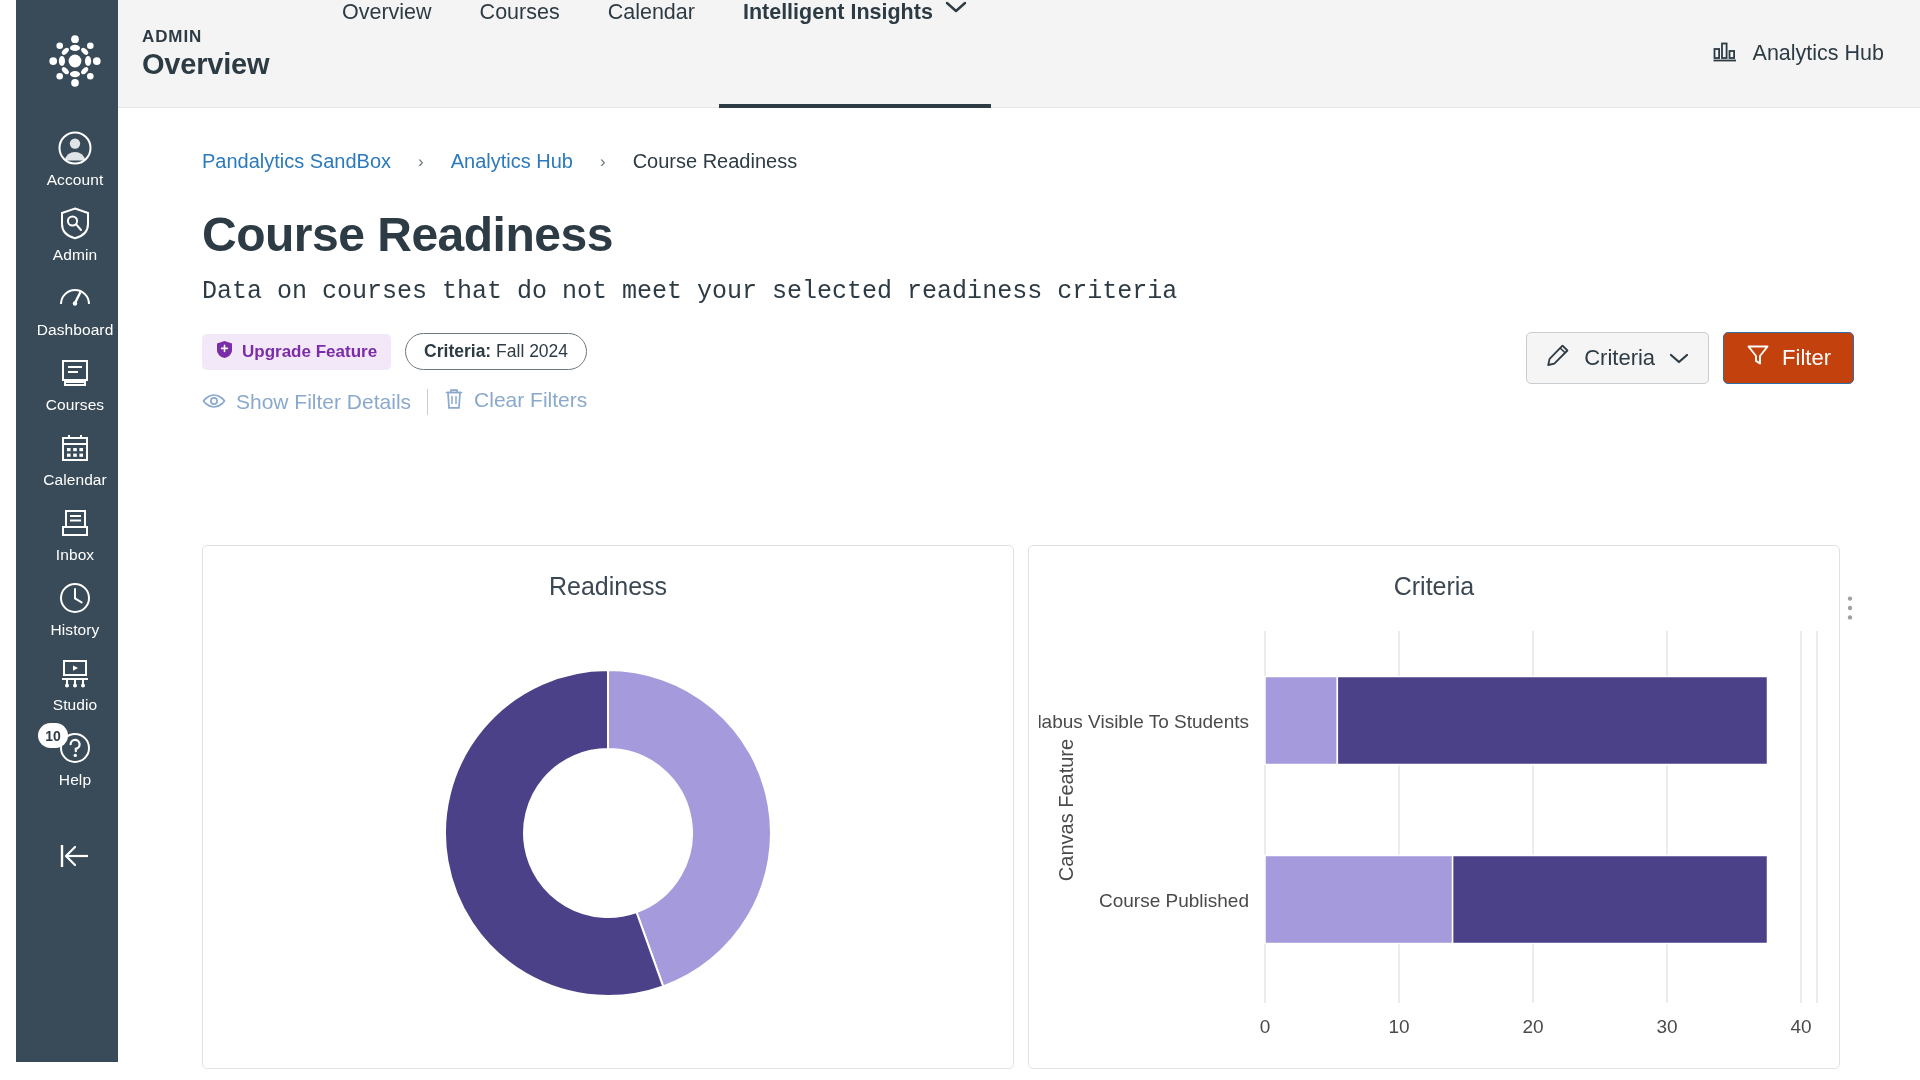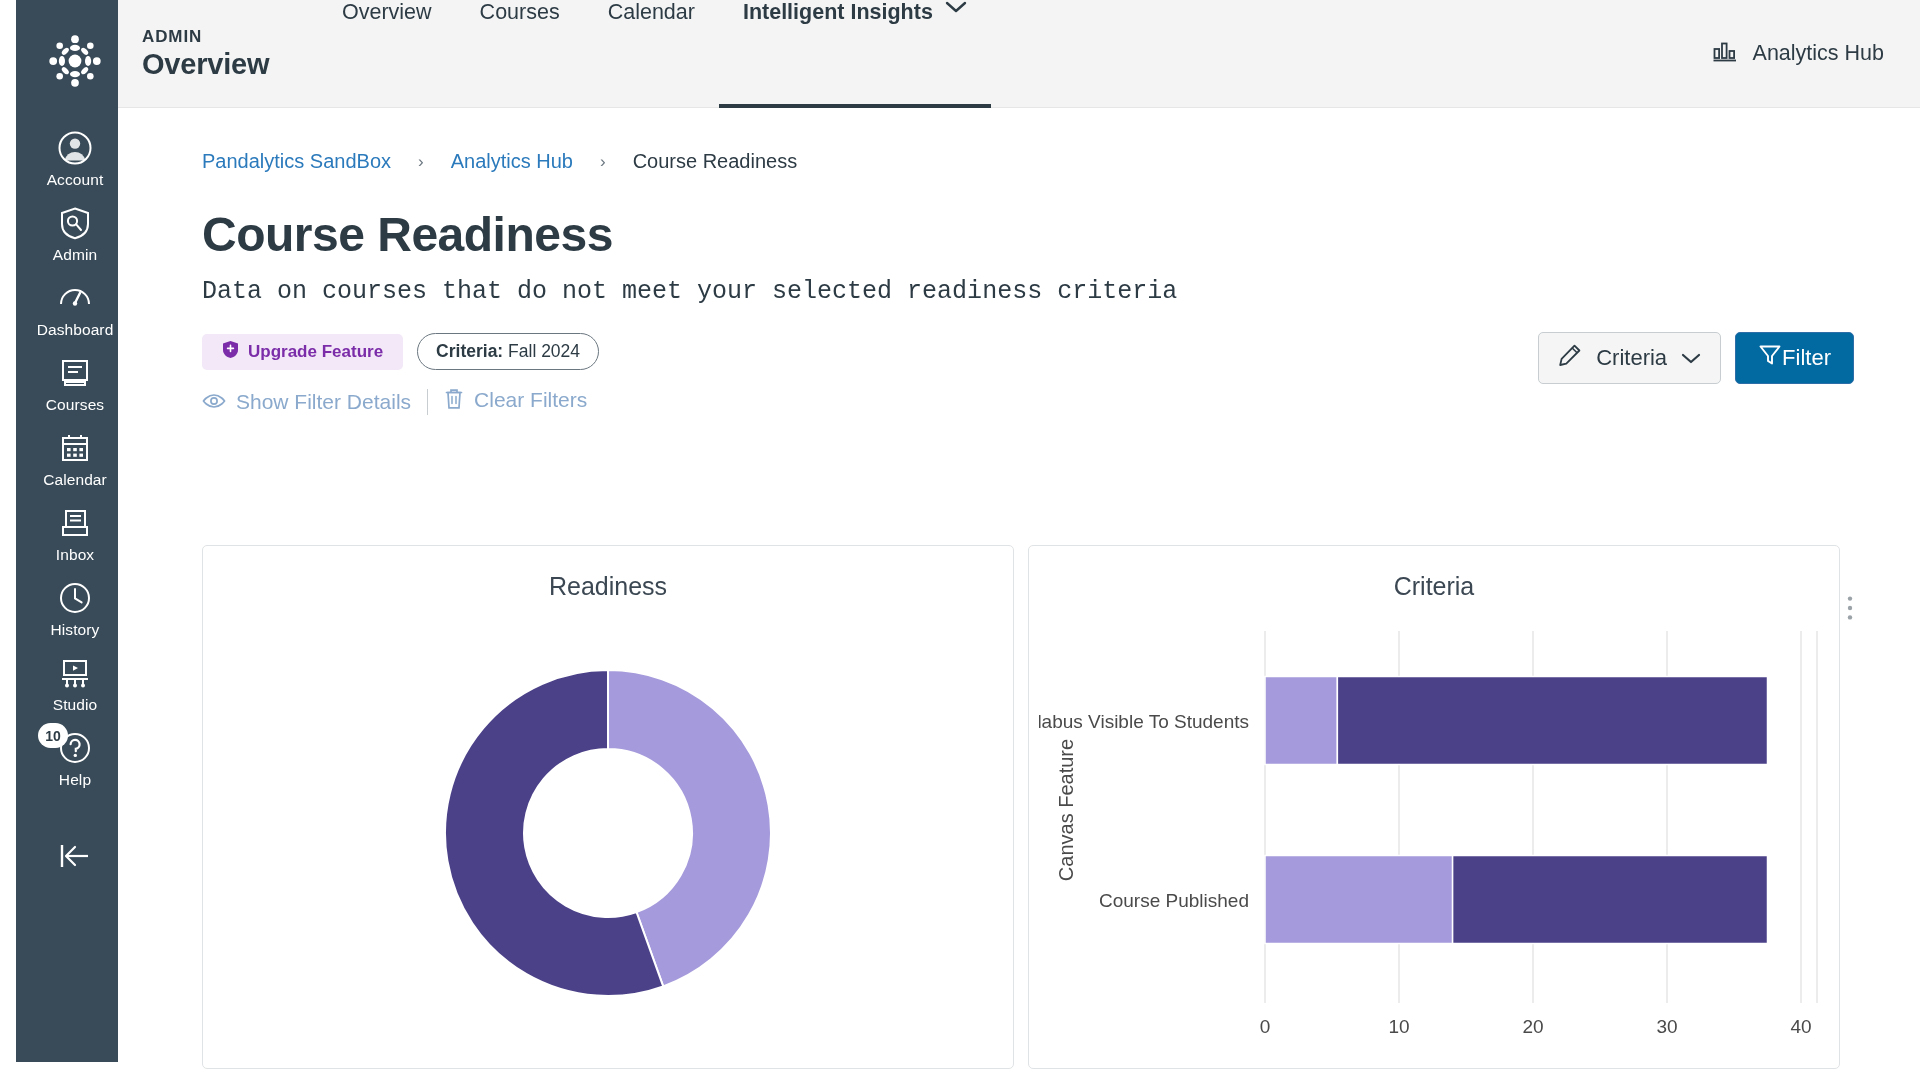--- a/index.html
+++ b/index.html
@@ -85,21 +85,21 @@
   }
   .page-sub {
     margin: 14px 0 0 84px; font-size: 25px; color: #2D3B45; font-weight: 400;
     line-height: 30px;
     font-family: Liberation Mono, monospace;
   }
 
   .badge-row { display: flex; align-items: center; gap: 14px; margin: 26px 0 0 84px; }
   .upgrade-badge {
     display: flex; align-items: center; gap: 9px; background: #F2E8F7;
-    border-radius: 5px; padding: 6px 20px; color: #7B2CA8;
+    border-radius: 5px; padding: 6px 14px; color: #7B2CA8;
     font-size: 17px; font-weight: 700;
   }
   .criteria-pill {
     border: 1px solid #6B7780; border-radius: 20px; padding: 7px 18px;
     font-size: 17.5px; color: #2D3B45;
   }
   .criteria-pill b { font-weight: 700; }
 
   .filter-links { display: flex; align-items: center; gap: 16px; margin: 18px 0 0 84px; }
   .flink {
@@ -110,21 +110,21 @@
 
   .action-buttons {
     position: absolute; right: 66px; top: 224px; display: flex; gap: 14px; align-items: center;
   }
   .btn-criteria {
     display: flex; align-items: center; gap: 14px; background: #F5F5F5;
     border: 1px solid #C7CDD1; border-radius: 5px; height: 52px; padding: 0 19px;
     font-size: 22px; color: #2D3B45; cursor: pointer;
   }
   .btn-filter {
-    display: flex; align-items: center; background: #0369a1;
+    display: flex; align-items: center; gap: 12px; background: #c2410c;
     border: 1px solid #2D6DA8; border-radius: 5px; height: 52px; padding: 0 22px;
     font-size: 22px; color: #fff; cursor: pointer;
   }
 
   .chart-toolbar {
     position: absolute; right: 66px; top: 487px; display: flex; align-items: center; gap: 34px;
   }
   .tool-btn { cursor: pointer; display: flex; align-items: center; justify-content: center; }
 
   .cards { position: absolute; left: 84px; top: 437px; display: flex; gap: 14px; }

